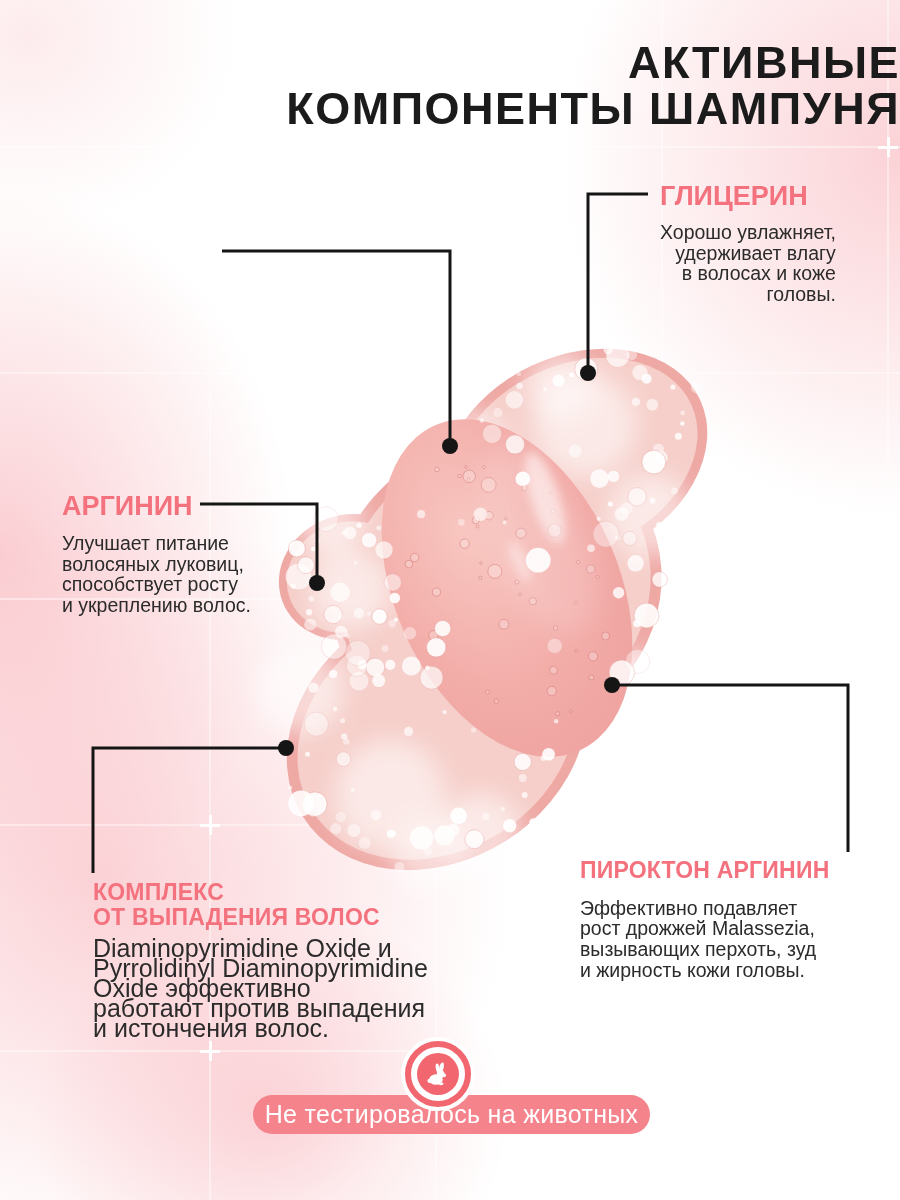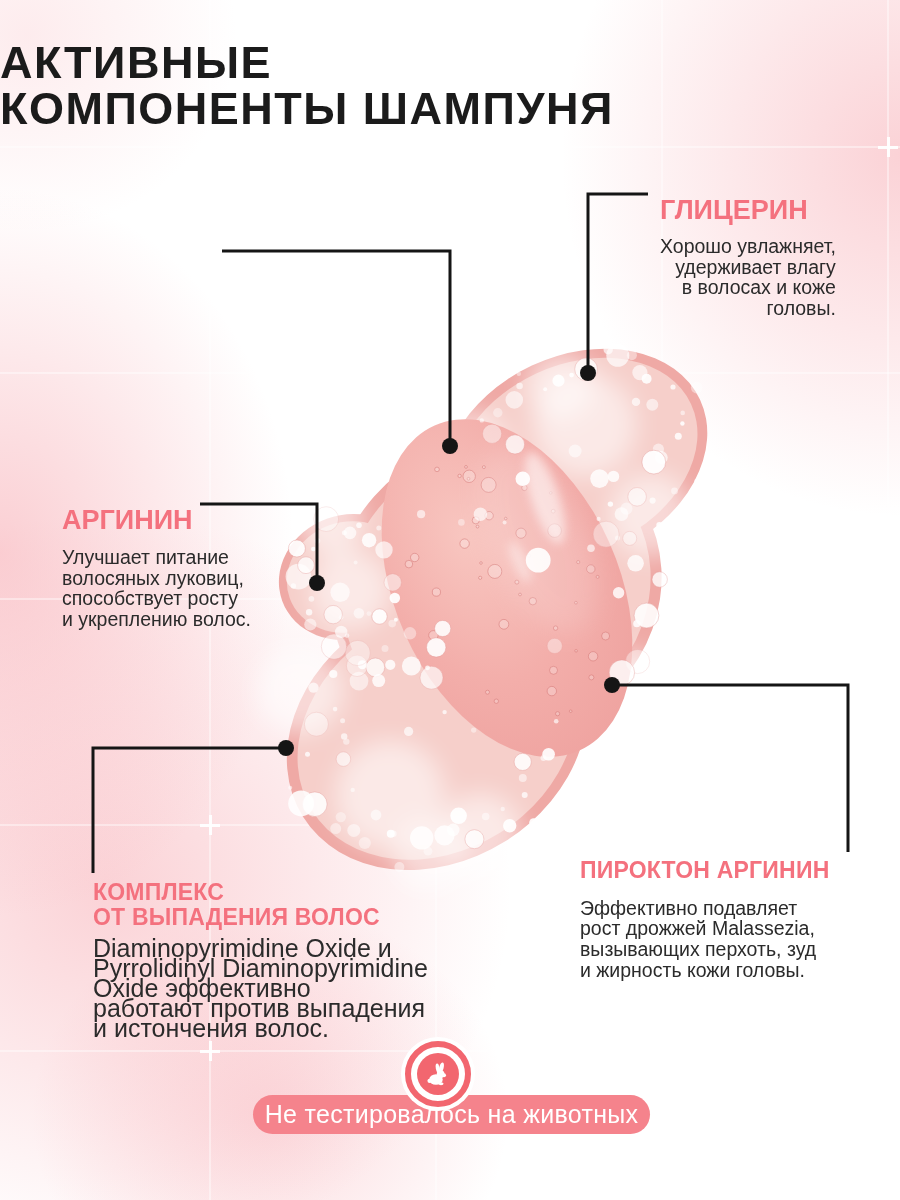--- a/index.html
+++ b/index.html
@@ -14,27 +14,27 @@
       radial-gradient(300px 280px at 3% 3%, rgba(247,166,174,.22), rgba(247,166,174,0) 70%),
       #ffffff;}
   .gridline{position:absolute;background:rgba(255,255,255,.42);}
   .gv{top:0;width:2px;height:1200px;}
   .gh{left:0;height:2px;width:900px;}
   .plus{position:absolute;width:20px;height:20px;}
   .plus::before,.plus::after{content:"";position:absolute;background:rgba(255,255,255,.95);}
   .plus::before{left:0;top:8.5px;width:20px;height:3px;}
   .plus::after{left:8.5px;top:0;width:3px;height:20px;}
   svg.layer{position:absolute;left:0;top:0;}
-  .title{position:absolute;left:0;right:0;top:40px;margin:0;text-align:left;
+  .title{position:absolute;left:0;right:0;top:40px;margin:0;text-align:right;
     font-size:45px;line-height:46px;font-weight:700;letter-spacing:1.5px;
     color:var(--ink);white-space:pre-line;}
   .sec{position:absolute;}
   .sec h2{margin:0;font-weight:700;color:var(--accent);white-space:pre-line;}
   .sec p{margin:12px 0 0 0;font-size:19.5px;line-height:20.7px;color:var(--body-text);white-space:pre-line;}
-  .h-big h2{font-size:27px;line-height:30px;margin-top:14px;}
+  .h-big h2{font-size:27px;line-height:30px;}
   .h-small h2{font-size:23px;line-height:24.5px;letter-spacing:.2px;}
   .sec-keratin{left:93px;top:240px;}
   .sec-glycerin{left:660px;top:181px;}
   .sec-glycerin p{margin-top:11px;text-align:right;}
   .sec-arginine{left:62px;top:491px;}
   .sec-complex{left:93px;top:880px;}
   .sec-complex p{margin-top:9px;font-size:25px;line-height:20px;}
   .sec-piroctone{left:580px;top:858px;}
   .sec-piroctone p{margin-top:15px;}
   .badge-icon{position:absolute;left:401px;top:1037px;width:74px;height:74px;border-radius:50%;

